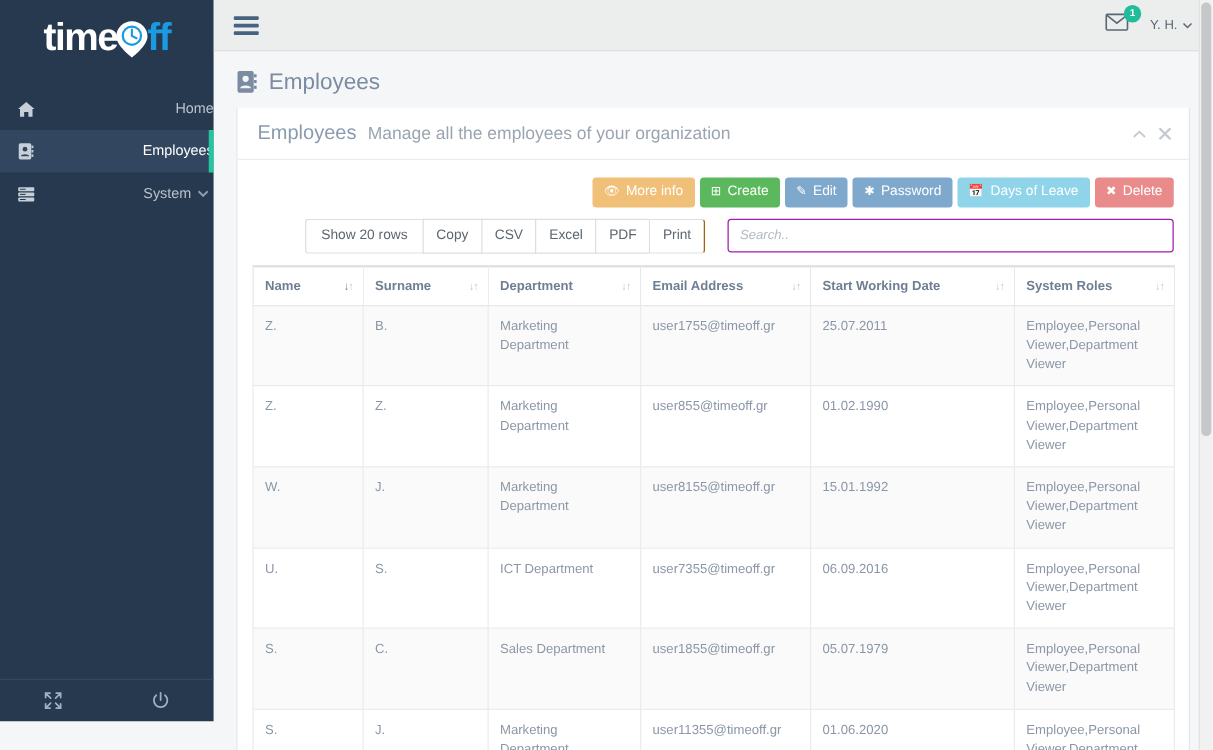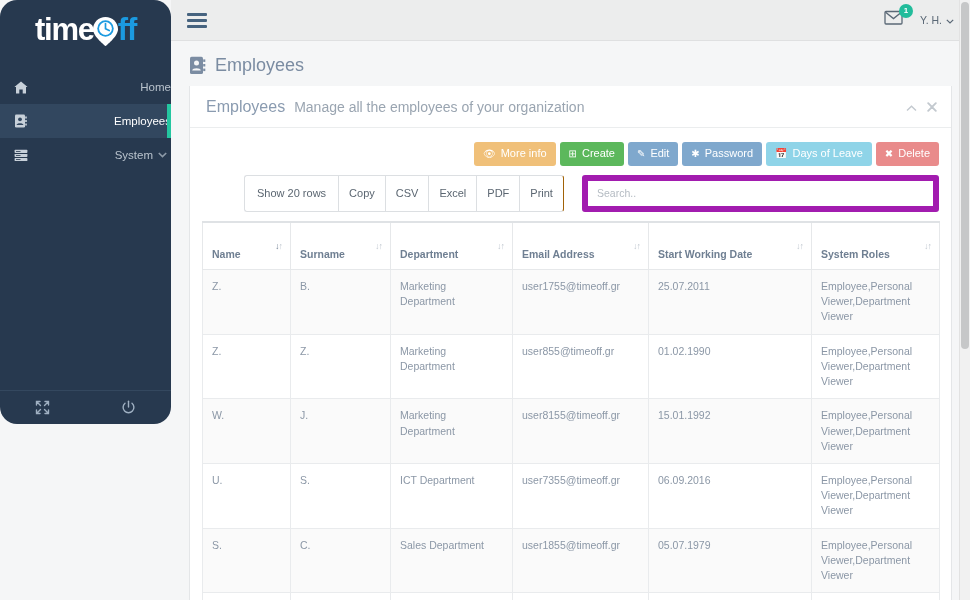--- a/index.html
+++ b/index.html
@@ -8,25 +8,25 @@
     margin: 0; padding: 0;
     width: 970px; height: 600px;
     overflow: hidden;
     font-family: "Liberation Sans", sans-serif;
     background: #f5f6f7;
   }
   .app { position: relative; width: 970px; height: 600px; display: flex; }
 
   
   .sidebar {
-    width: 171px; height: 424px;
+    width: 171px; height: 577px;
     background: #27394f;
     flex: 0 0 171px;
     position: relative;
-    display: flex; flex-direction: column; border-radius: 17px;
+    display: flex; flex-direction: column;
   }
   .logo-wrap {
     height: 56px;
     display: flex; align-items: center; justify-content: center;
     padding-top: 4px;
   }
   .logo { display: flex; align-items: center; letter-spacing: -1px; }
   .logo-time { font-size: 31px; font-weight: bold; color: #ffffff; letter-spacing: -1.2px; }
   .logo-ff { font-size: 31px; font-weight: bold; color: #1b9ae0; letter-spacing: -1.2px; }
   .logo-pin { width: 27px; height: 31px; position: relative; margin: 0 -1px 0 -2px; }
@@ -150,38 +150,39 @@
     padding: 6px 10px 7px 10px;
     cursor: pointer;
     font-family: "Liberation Sans", sans-serif;
     line-height: 1.15;
   }
   .gbtn:first-child { border-radius: 3px 0 0 3px; padding-left: 12px; padding-right: 12px; }
   .gbtn:last-child { border-right: 1px solid #a16207; border-radius: 0 3px 3px 0; }
   .search-wrap { margin-left: auto; width: 357px; }
   .search-input {
     width: 100%;
-    border: 6px solid #a21caf;
+    border: 1px solid #a21caf;
     border-radius: 3px;
     padding: 6px 9px 7px 9px;
     font-size: 10.5px;
     color: #5b6671;
     font-family: "Liberation Sans", sans-serif;
     outline: none;
+    font-style: italic;
   }
   .search-input::placeholder { color: #b4bbc2; }
 
   
   table.dt { width: 100%; border-collapse: collapse; table-layout: fixed; }
   table.dt th {
     text-align: left;
     font-size: 10.5px;
     color: #6f7f92;
     font-weight: bold;
-    padding: 25px 10px 9px 9px;
+    padding: 9px 10px 9px 9px;
     border: 1px solid #e6e8ea;
     border-top: 2px solid #dfe2e5;
     background: #fff;
     position: relative;
     cursor: pointer;
     white-space: nowrap;
   }
   table.dt th .sortico {
     position: absolute; right: 8px; top: 50%; transform: translateY(-50%);
     font-size: 9px; color: #c2c9d1; letter-spacing: -1px;

